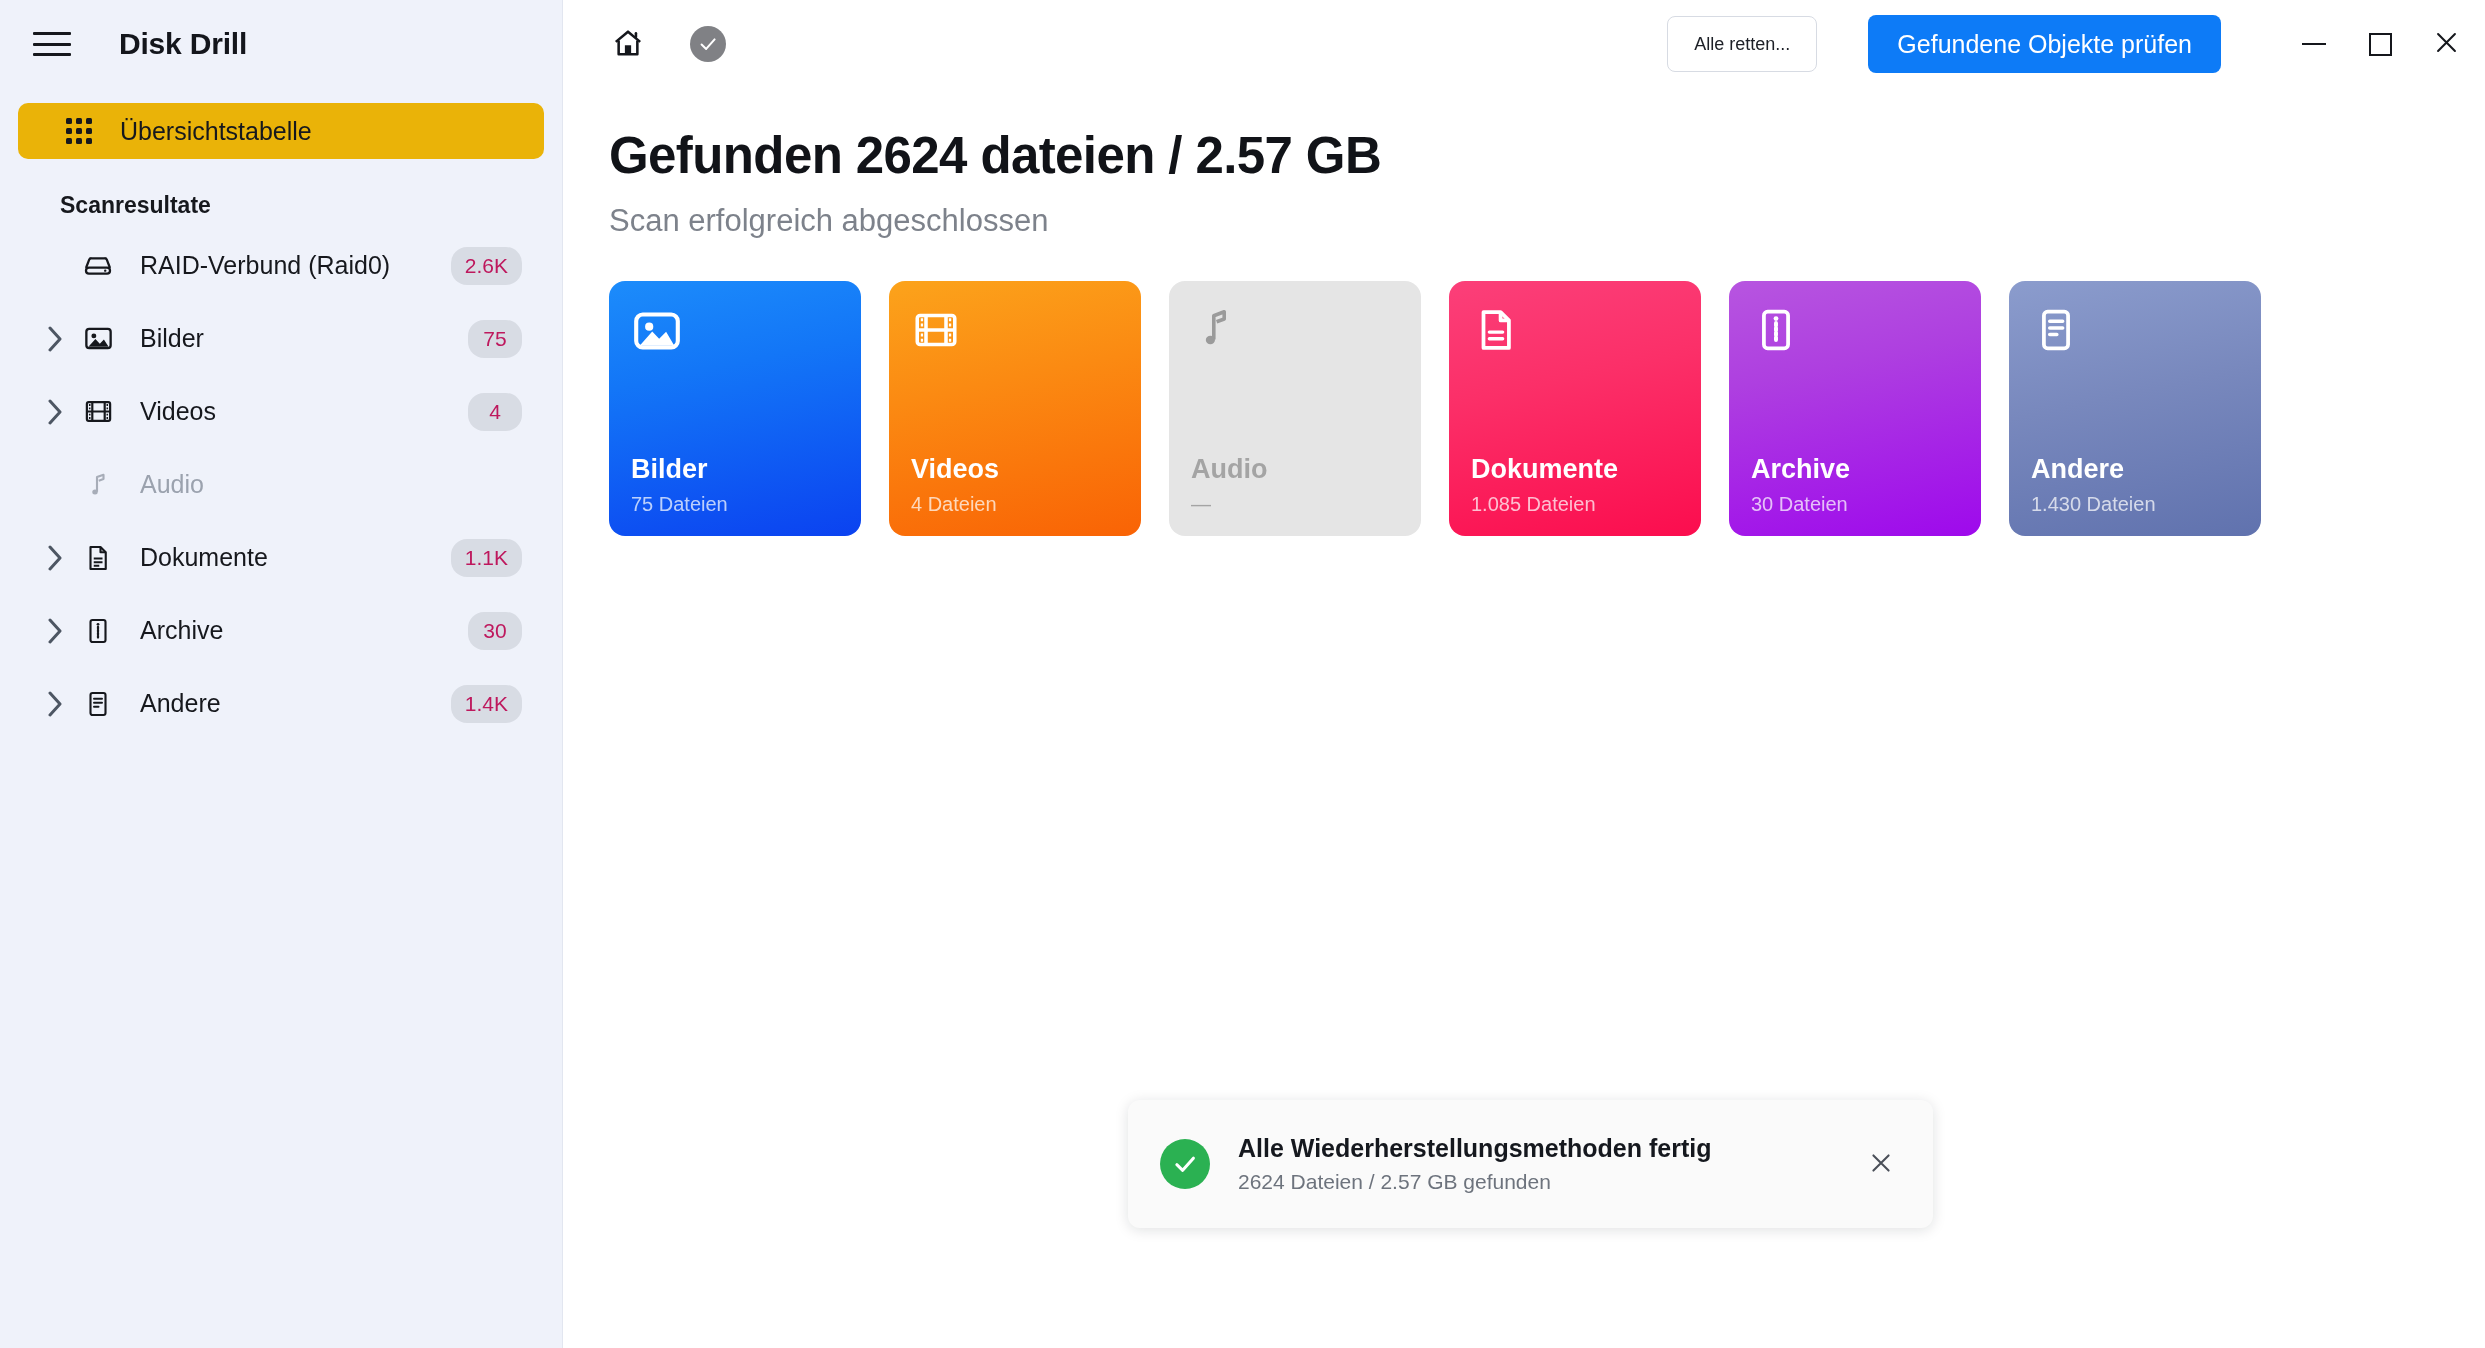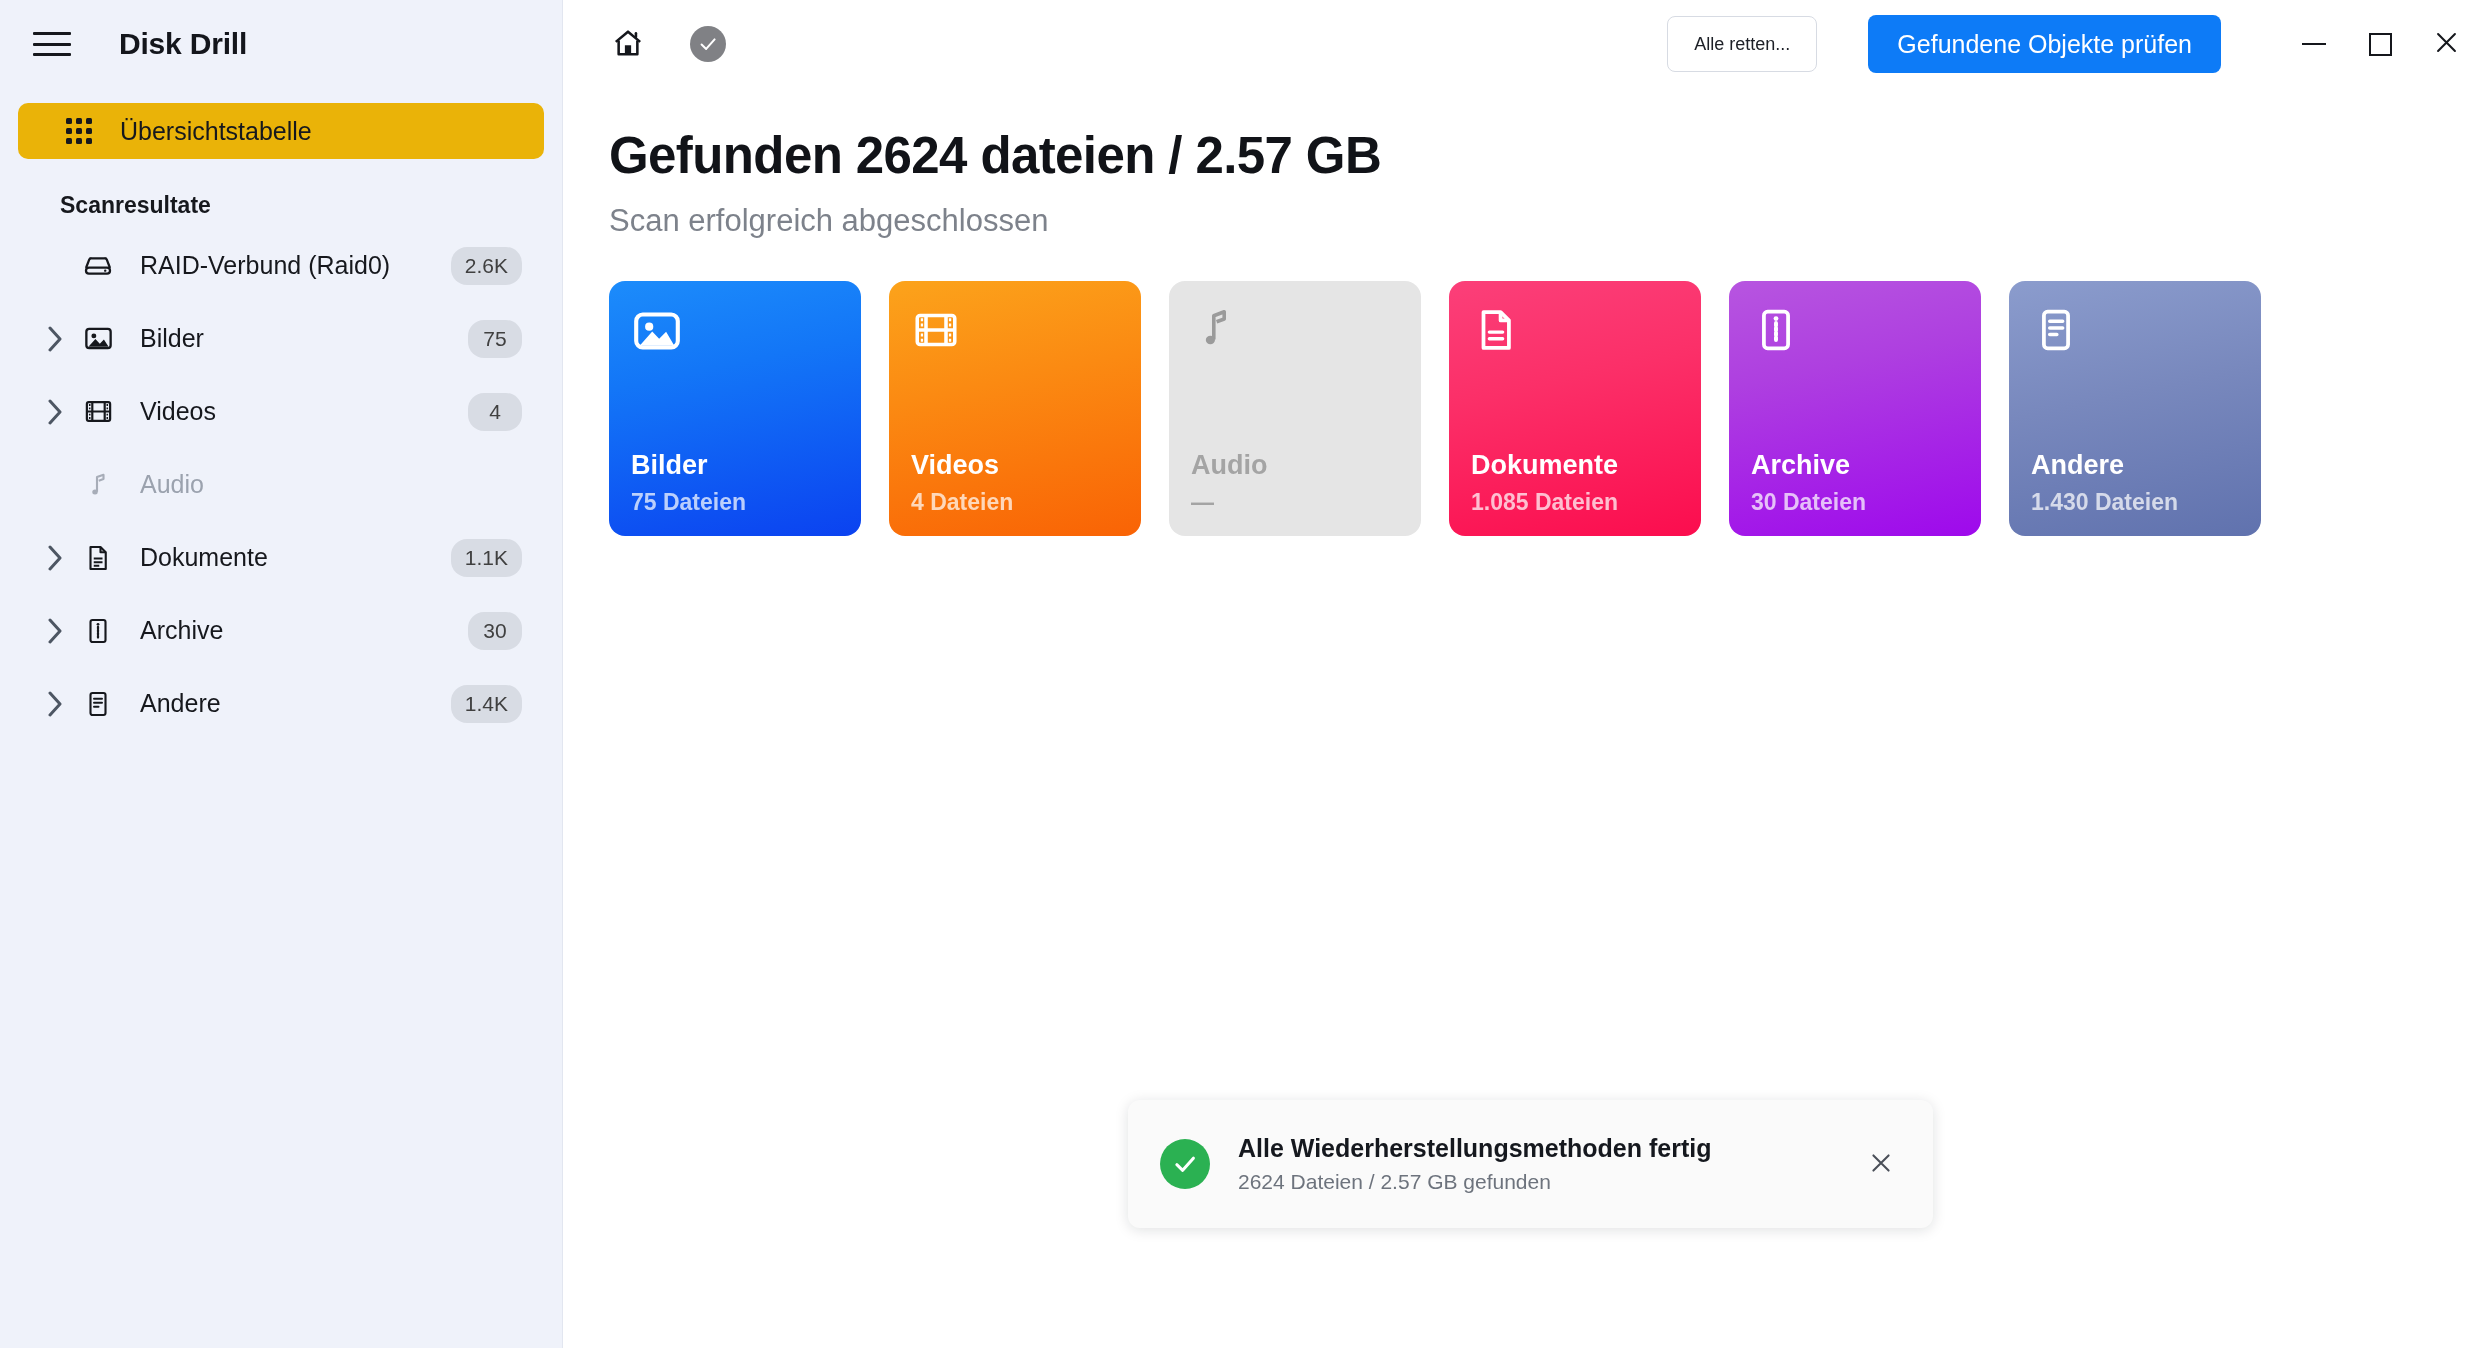--- a/index.html
+++ b/index.html
@@ -106,21 +106,21 @@
   }
   .row-label {
     font-size: 25px;
     color: #16181d;
     margin-left: 18px;
     flex: 1 1 auto;
     white-space: nowrap;
   }
   .badge {
     background: #d8dce4;
-    color: #404040;
+    color: #be185d;
     border-radius: 16px;
     min-width: 54px;
     height: 38px;
     padding: 0 14px;
     font-size: 21px;
     display: flex;
     align-items: center;
     justify-content: center;
   }
   .nav-row.disabled .row-icon { color: #a7adb8; }
@@ -240,24 +240,23 @@
   }
   .card .card-icon { height: 70px; display: flex; align-items: flex-start; }
   .card .card-spacer { flex: 1 1 auto; }
   .card-name {
     font-size: 27px;
     font-weight: 700;
     color: #ffffff;
     line-height: 1.25;
   }
   .card-count {
-    font-size: 23px;
+    font-size: 20px;
     color: rgba(255,255,255,0.72);
     margin-top: 6px;
-    font-weight: bold;
   }
   .card.c-bilder    { background: linear-gradient(168deg, #1c8cfb 0%, #1376f7 35%, #0b42f0 100%); }
   .card.c-videos    { background: linear-gradient(168deg, #fca31b 0%, #fb8a12 40%, #f96305 100%); }
   .card.c-audio     { background: #e5e5e5; }
   .card.c-dokumente { background: linear-gradient(168deg, #fb3f79 0%, #fb2f68 40%, #fb0d4e 100%); }
   .card.c-archive   { background: linear-gradient(168deg, #b755e0 0%, #ae3fe0 35%, #9e09ec 100%); }
   .card.c-andere    { background: linear-gradient(168deg, #8b9ccd 0%, #7888bd 45%, #6072ae 100%); }
   .card.c-audio .card-name  { color: #a4a4a4; }
   .card.c-audio .card-count { color: #a4a4a4; }
 

